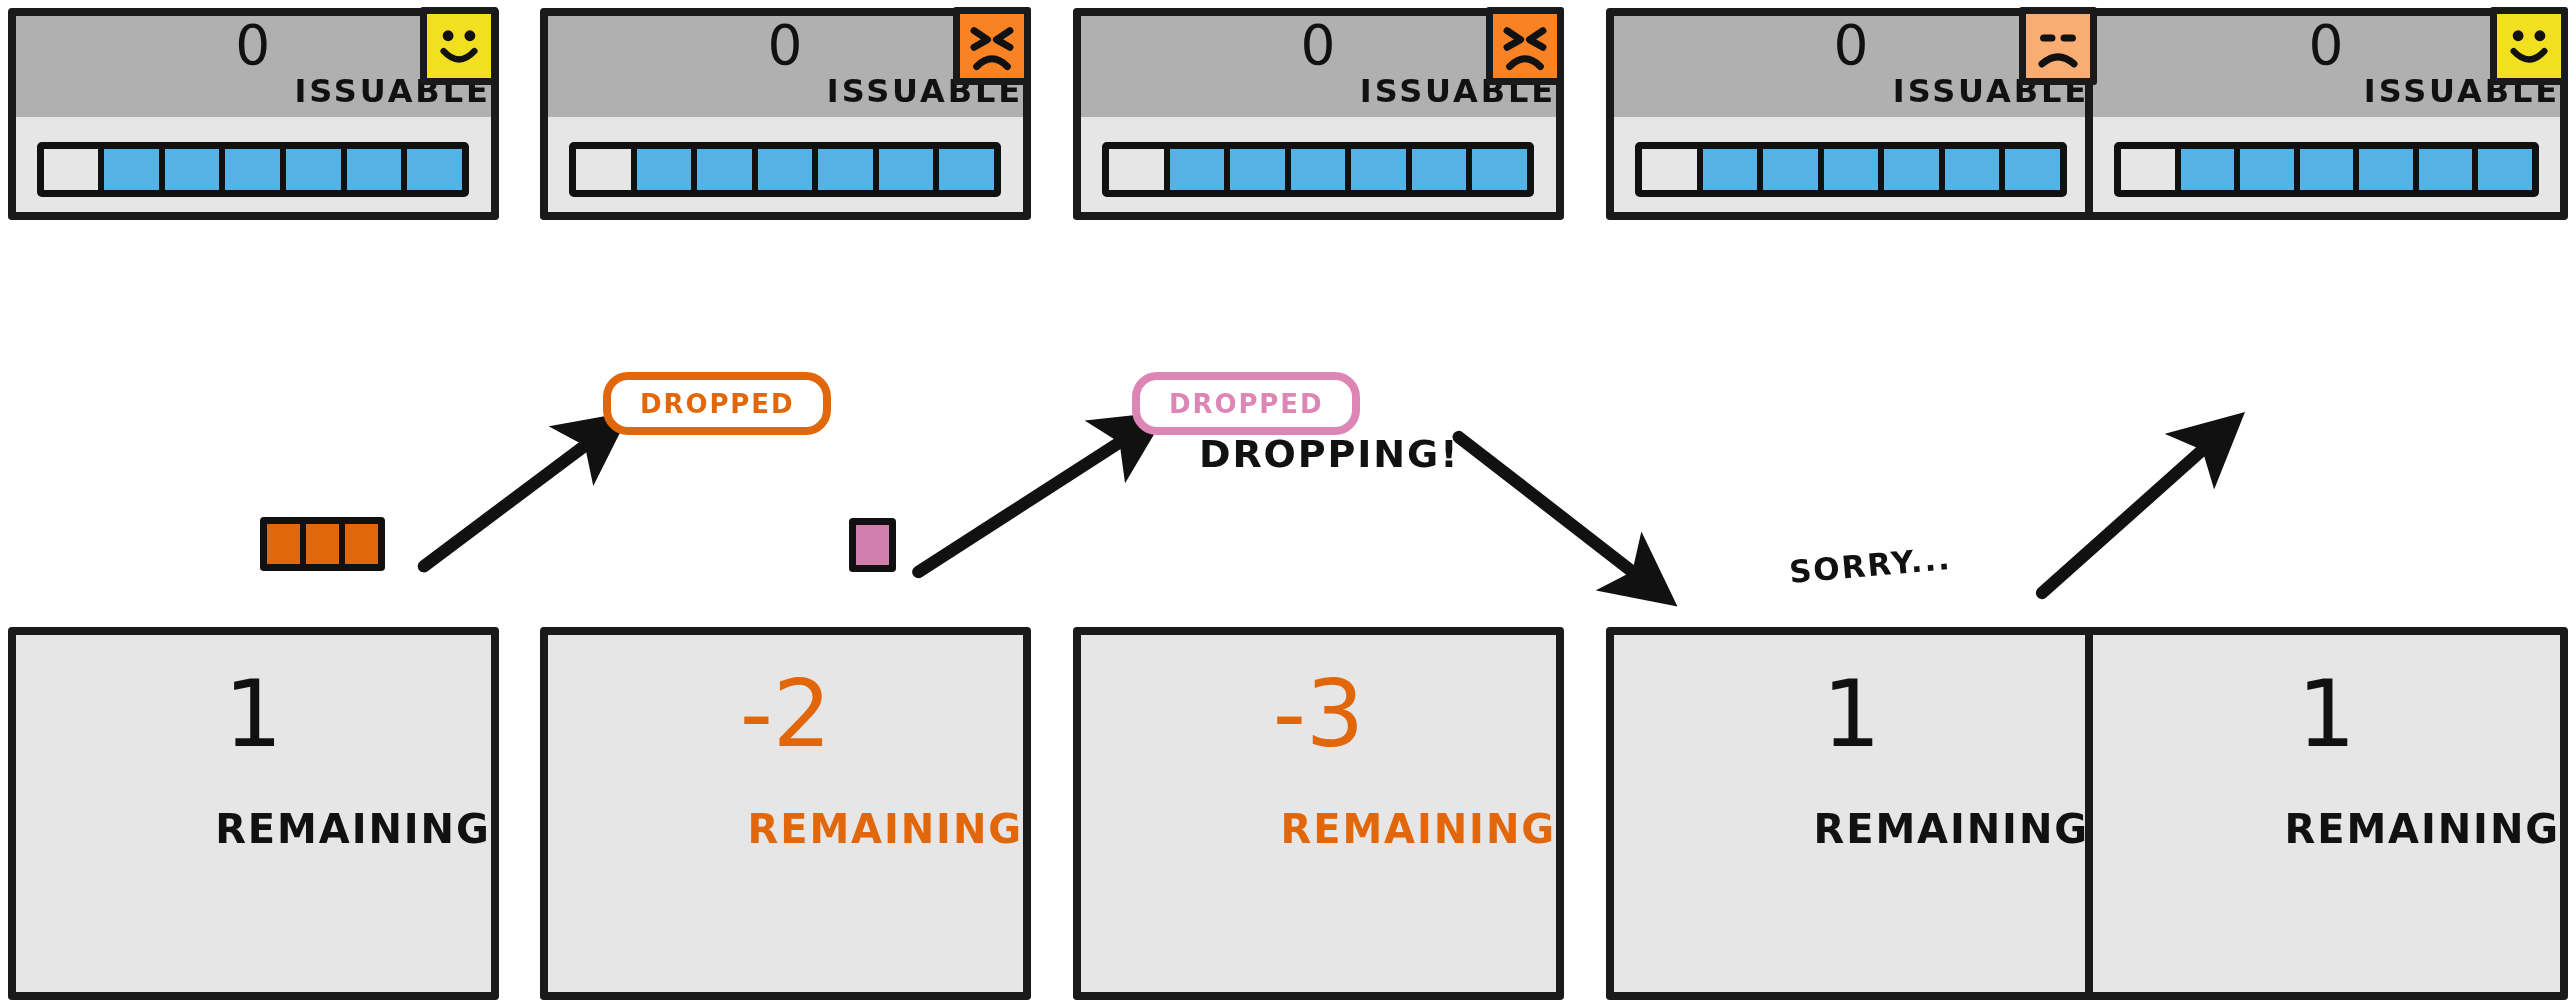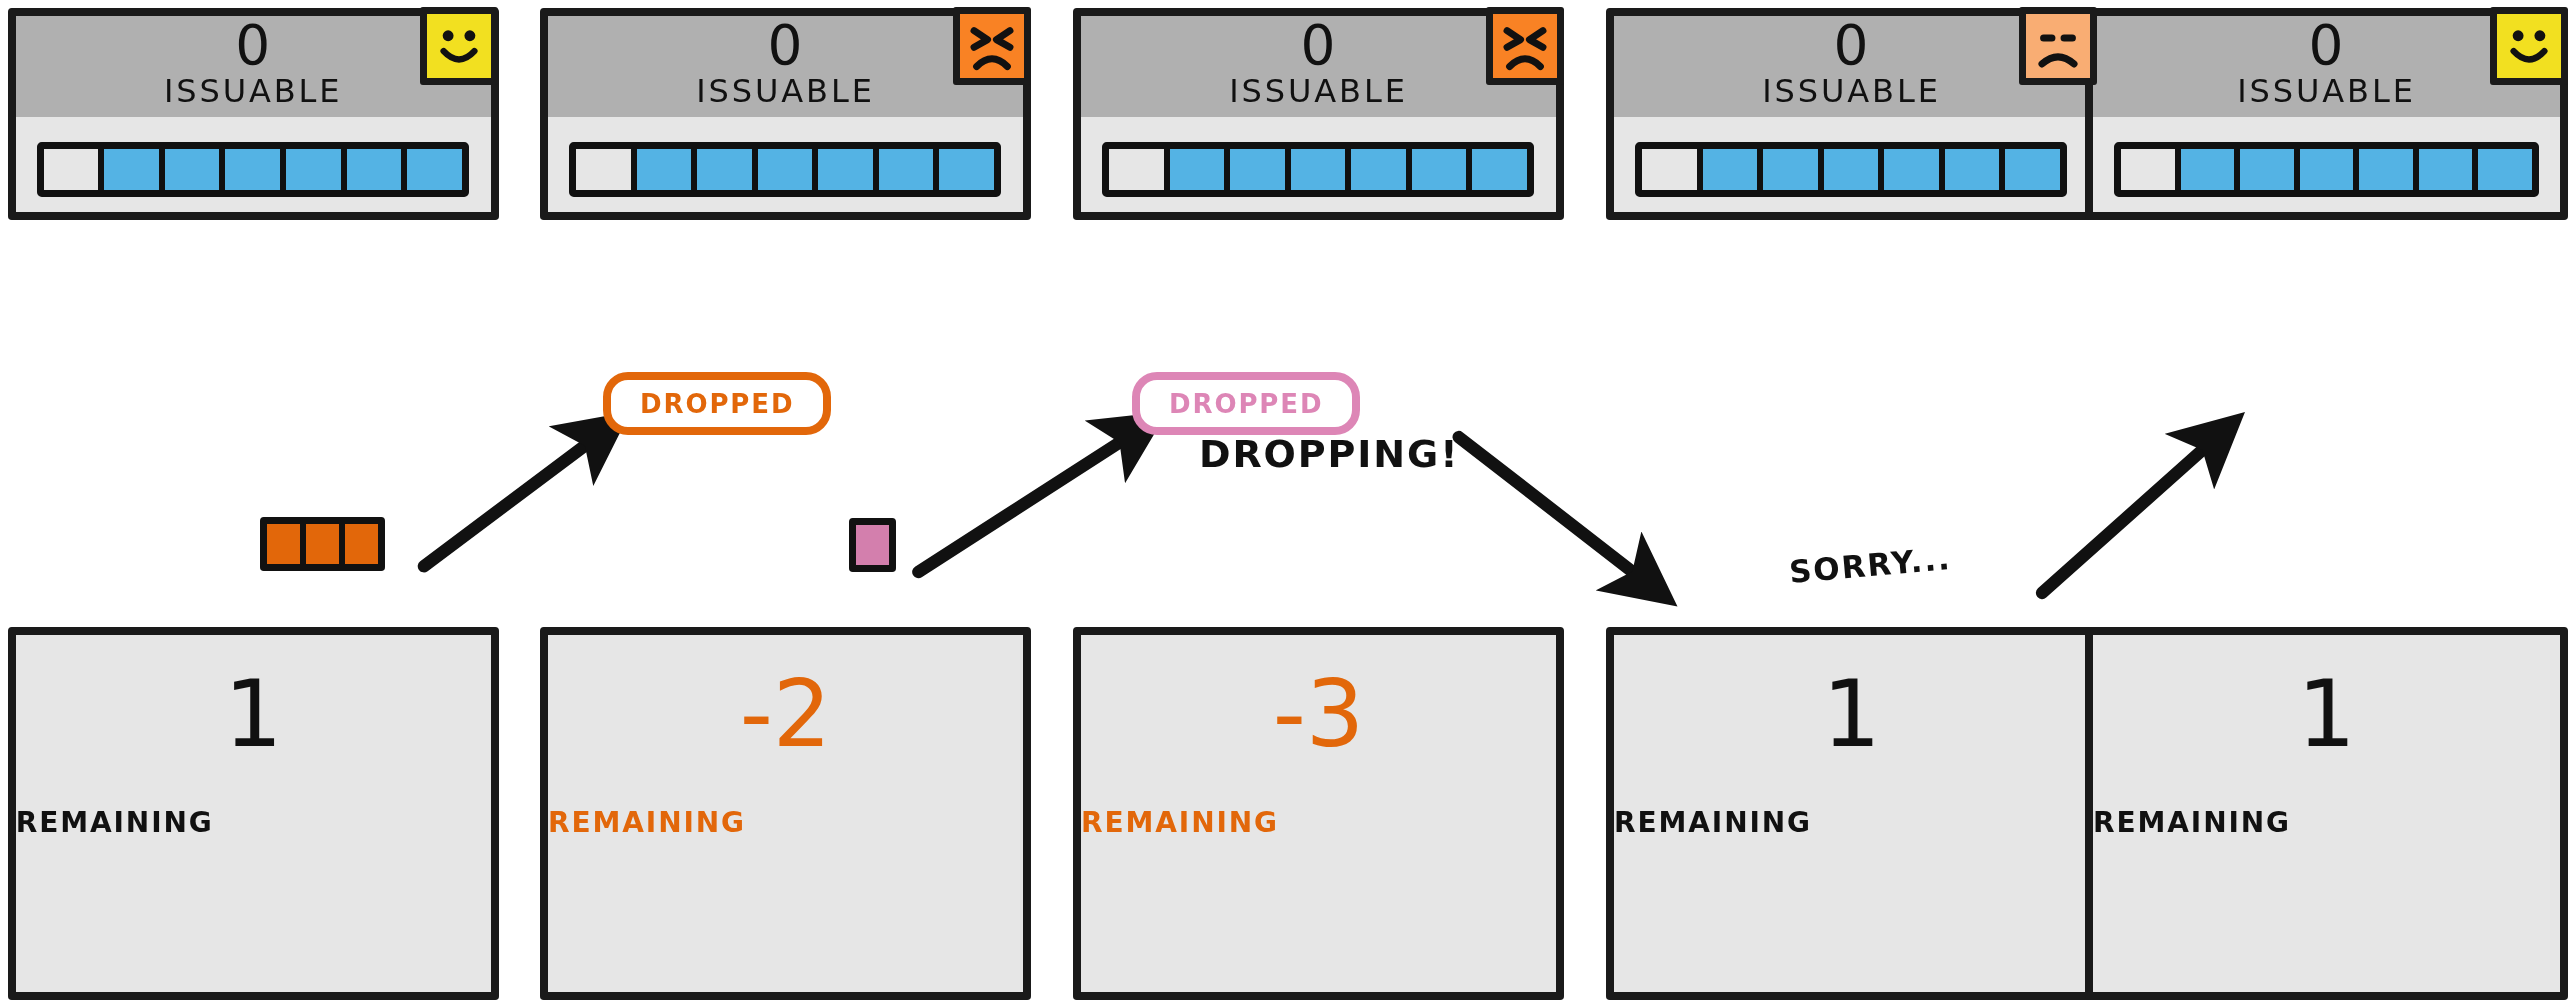--- a/index.html
+++ b/index.html
@@ -48,24 +48,24 @@
     font-weight: 400;
     color: #111111;
     letter-spacing: 1px;
     line-height: 1;
   }
   .panel-label {
     position: absolute;
     left: 0;
     right: 0;
     top: 59px;
-    text-align: center;
+    text-align: right;
     font-family: "DejaVu Sans", sans-serif;
     font-size: 32px;
-    font-weight: 400;
+    font-weight: 700;
     color: #111111;
     letter-spacing: 2.9px;
     line-height: 1;
   }
 
   
   .face-badge {
     position: absolute;
     right: -7.7px;
     top: -8.6px;
@@ -117,25 +117,25 @@
     top: 34px;
     text-align: center;
     font-family: "DejaVu Sans", sans-serif;
     font-size: 92px;
     font-weight: 400;
     line-height: 1;
     color: #111111;
   }
   .rbox-label {
     position: absolute;
-    left: 0; right: 8px;
+    left: 0; right: 0;
     top: 174px;
-    text-align: left;
-    font-family: "DejaVu Sans", sans-serif;
-    font-size: 28px;
+    text-align: right;
+    font-family: "DejaVu Sans", sans-serif;
+    font-size: 40px;
     font-weight: 700;
     letter-spacing: 1.9px;
     line-height: 1;
     color: #111111;
   }
   .rbox.neg .rbox-num, .rbox.neg .rbox-label { color: #e2670a; }
 
   
   .dropped {
     position: absolute;

